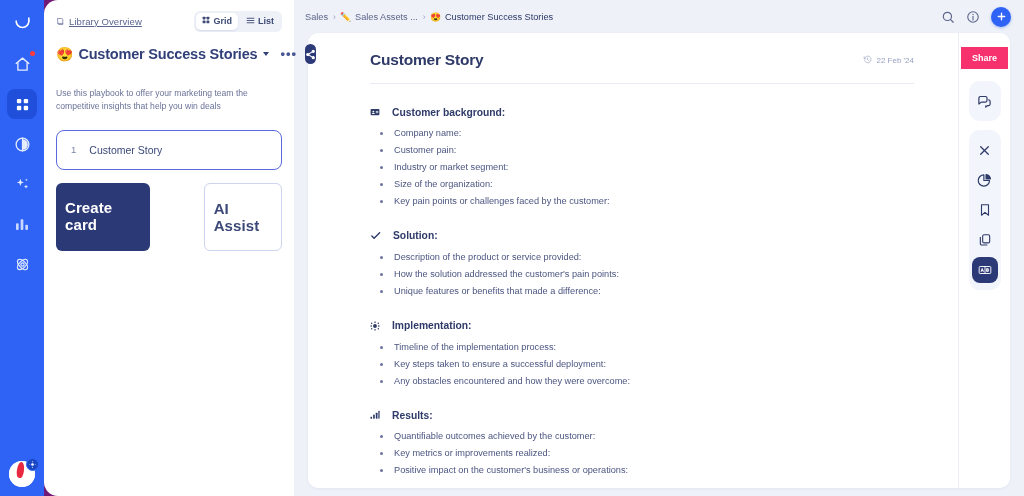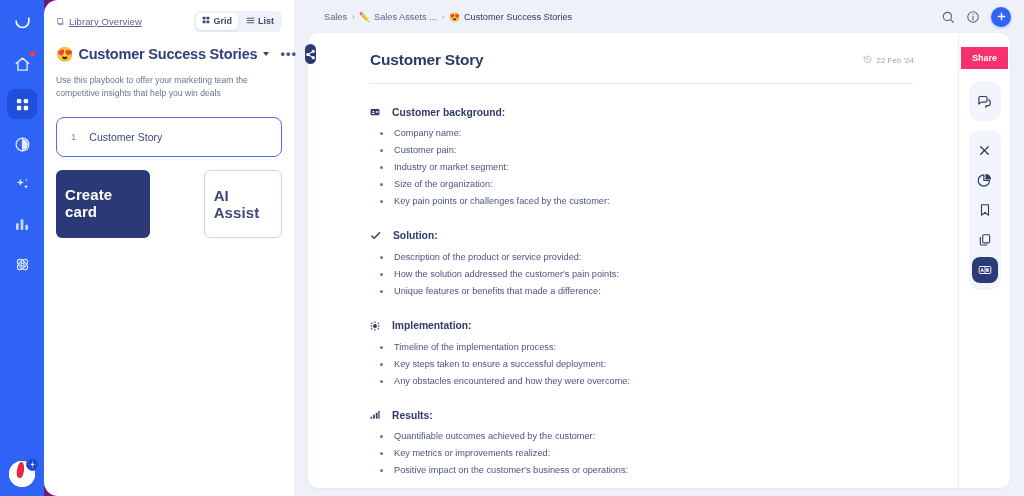--- a/index.html
+++ b/index.html
@@ -75,40 +75,40 @@
     font-size: 14.5px; font-weight: bold; color: #32407a; letter-spacing: -.2px; white-space: nowrap;
   }
   .caret { width: 0; height: 0; border-left: 3.5px solid transparent; border-right: 3.5px solid transparent;
            border-top: 4.5px solid #32407a; margin-left: 1px; cursor: pointer; }
   .dots { color: #4b5894; font-size: 13px; font-weight: bold; letter-spacing: 1px; margin-left: 6px; cursor: pointer; line-height: 8px; }
   .share-sq {
     width: 20px; height: 20px; border-radius: 6px; background: #2c3977;
     display: flex; align-items: center; justify-content: center; margin-left: 3px; cursor: pointer;
   }
   .panel-desc {
-    font-size: 8.6px; color: #6a7398; line-height: 1.5; margin-top: 10px; max-width: 245px;
+    font-size: 8.6px; color: #6a7398; line-height: 1.5; margin-top: 23px; max-width: 245px;
   }
   .card {
     margin-top: 17px; height: 40px; border: 1.6px solid #5b6ae0; border-radius: 8px;
     display: flex; align-items: center; padding: 0 14px; gap: 13px; cursor: pointer; background: #fff;
   }
   .card-num { font-size: 9.5px; color: #7b84ab; }
   .card-label { font-size: 10.5px; color: #3b4878; }
   .btn-row { display: flex; gap: 8px; margin-top: 13px; }
   .btn {
     font-size: 15px; font-weight: bold; border-radius: 6px; padding: 16px 9px; cursor: pointer;
     letter-spacing: .1px;
   }
   .btn-primary { background: #2c3977; color: #fff; }
   .btn-ghost { background: #fff; color: #3b4878; border: 1px solid #ccd4ef; margin-left: 46px; }
 
   
   .main { flex: 1; height: 496px; display: flex; flex-direction: column; background: #eef1f8; min-width: 0; }
   .topbar {
-    height: 33px; display: flex; align-items: center; padding: 0 13px 0 30px; gap: 6px; flex: 0 0 33px;
+    height: 33px; display: flex; align-items: center; padding: 0 13px 0 11px; gap: 6px; flex: 0 0 33px;
   }
   .crumbs { display: flex; align-items: center; gap: 5px; flex: 1; }
   .crumb { font-size: 9.2px; color: #5b6488; display: flex; align-items: center; gap: 3px; cursor: pointer; }
   .crumb.current { color: #2d3968; }
   .crumb-sep { font-size: 8.5px; color: #9aa3c4; }
   .crumb-emoji { font-size: 9px; }
   .top-icons { display: flex; align-items: center; gap: 11px; }
   .icon-btn { cursor: pointer; display: flex; align-items: center; justify-content: center; }
   .plus-btn {
     width: 20px; height: 20px; border-radius: 50%; background: #2f63f5;

